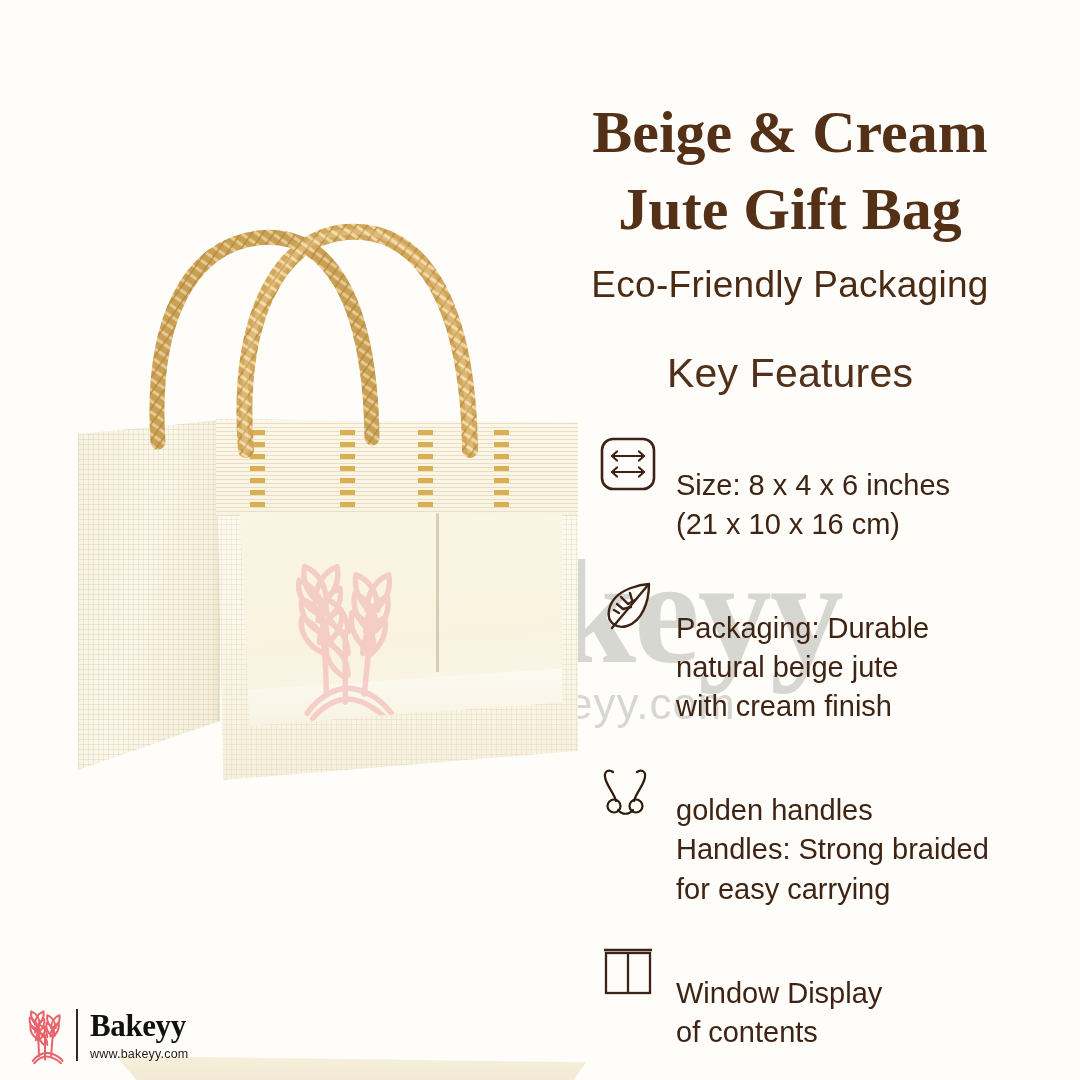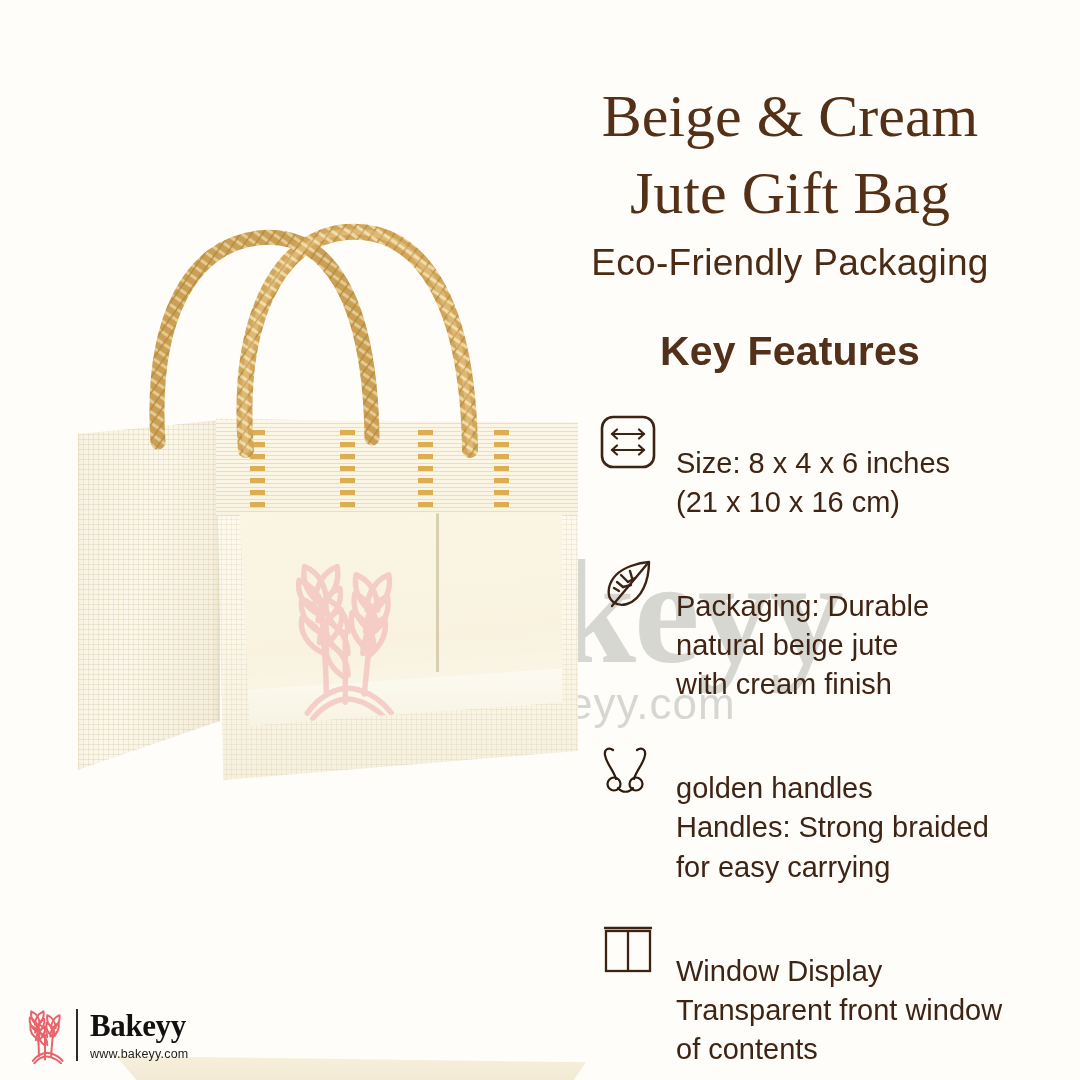--- a/index.html
+++ b/index.html
@@ -204,38 +204,38 @@
   
   .panel {
     position: absolute;
     left: 512px;
     top: 78px;
     width: 556px;
     z-index: 20;
   }
   .title {
     font-family: "Liberation Serif", serif;
-    font-weight: normal;
+    font-weight: bold;
     font-size: 60px;
     line-height: 1.28;
     color: #543017;
     text-align: center;
-    margin: 0;
+    margin: 16px;
   }
   .subtitle {
     font-family: "Liberation Sans", sans-serif;
     font-size: 37px;
     color: #4b2b14;
     text-align: center;
     margin-top: 10px;
     letter-spacing: 0.3px;
   }
   .section-heading {
     font-family: "Liberation Sans", sans-serif;
-    font-weight: bold;
+    font-weight: normal;
     font-size: 41px;
     color: #52301a;
     text-align: center;
     margin-top: 44px;
     letter-spacing: 0.2px;
   }
 
   .features {
     margin-top: 32px;
     padding-left: 78px;
@@ -457,21 +457,20 @@
           <svg width="62" height="62" viewBox="0 0 62 62">
             <g fill="none" stroke="#3d2313" stroke-width="2.3" stroke-linejoin="miter">
               <line x1="7" y1="9" x2="55" y2="9"></line>
               <rect x="9" y="12" width="44" height="40"></rect>
               <line x1="31" y1="12" x2="31" y2="52"></line>
             </g>
           </svg>
         </div>
         <div class="feature-text">
           <div>Window Display</div>
-          <div>Transparent front window</div>
           <div>of contents</div>
         </div>
       </div>
 
     </div>
   </div>
 
   <div class="footer-logo">
     <svg class="logo-mark" viewBox="0 0 60 76">
       <g fill="none" stroke="#e8636b" stroke-width="2.6" stroke-linecap="round" stroke-linejoin="round">

